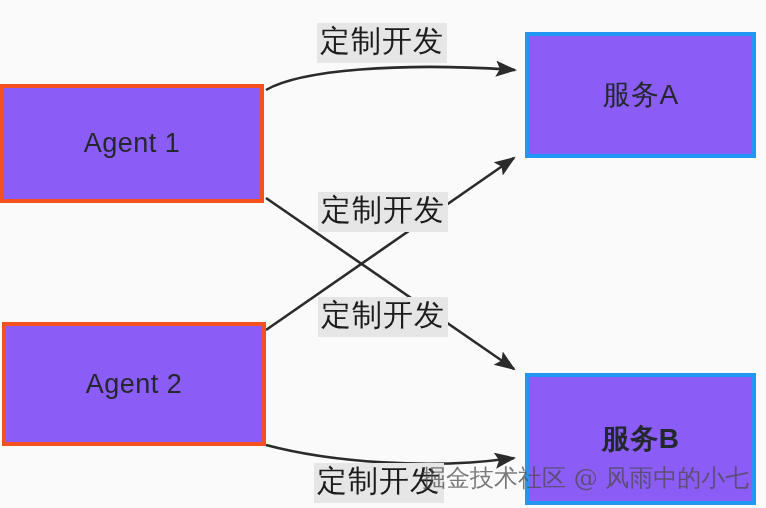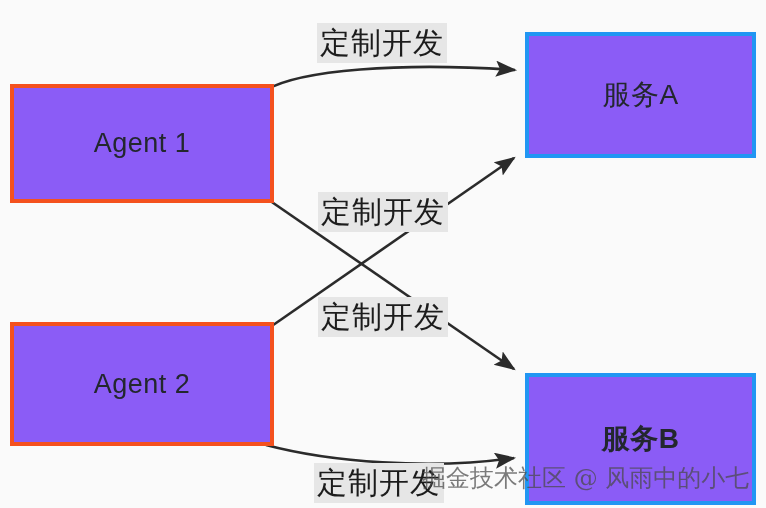--- a/index.html
+++ b/index.html
@@ -32,36 +32,36 @@
     z-index: 3;
   }
   .node-agent {
     border: 4px solid #f4511e;
     font-size: 27px;
   }
   .node-service {
     border: 4px solid #2196f3;
     font-size: 28px;
   }
-  #agent1 { left: 10px;   top: 84px;  width: 264px; height: 119px; }
-  #agent2 { left: 2px;   top: 322px; width: 264px; height: 124px; margin-left: 8px; }
+  #agent1 { left: 0;   top: 84px;  width: 264px; height: 119px; }
+  #agent2 { left: 2px;   top: 322px; width: 264px; height: 124px; }
   #serviceA { left: 525px; top: 32px;  width: 231px; height: 126px; }
   #serviceB { left: 525px; top: 373px; width: 231px; height: 132px; font-weight: bold; }
 
   .edge-label {
     position: absolute;
     background: #e6e6e6;
     color: #1c1c1c;
     font-size: 30px;
     line-height: 38px;
     letter-spacing: 1px;
     white-space: nowrap;
     padding: 1px 3px;
     z-index: 4;
-    font-family: Liberation Serif, serif;
+    font-family: Liberation Mono, monospace;
   }
   #label1 { left: 317px; top: 23px; }
   #label2 { left: 318px; top: 192px; }
   #label3 { left: 318px; top: 297px; }
   #label4 { left: 314px; top: 463px; }
 
   .watermark {
     position: absolute;
     left: 422px;
     top: 463px;

